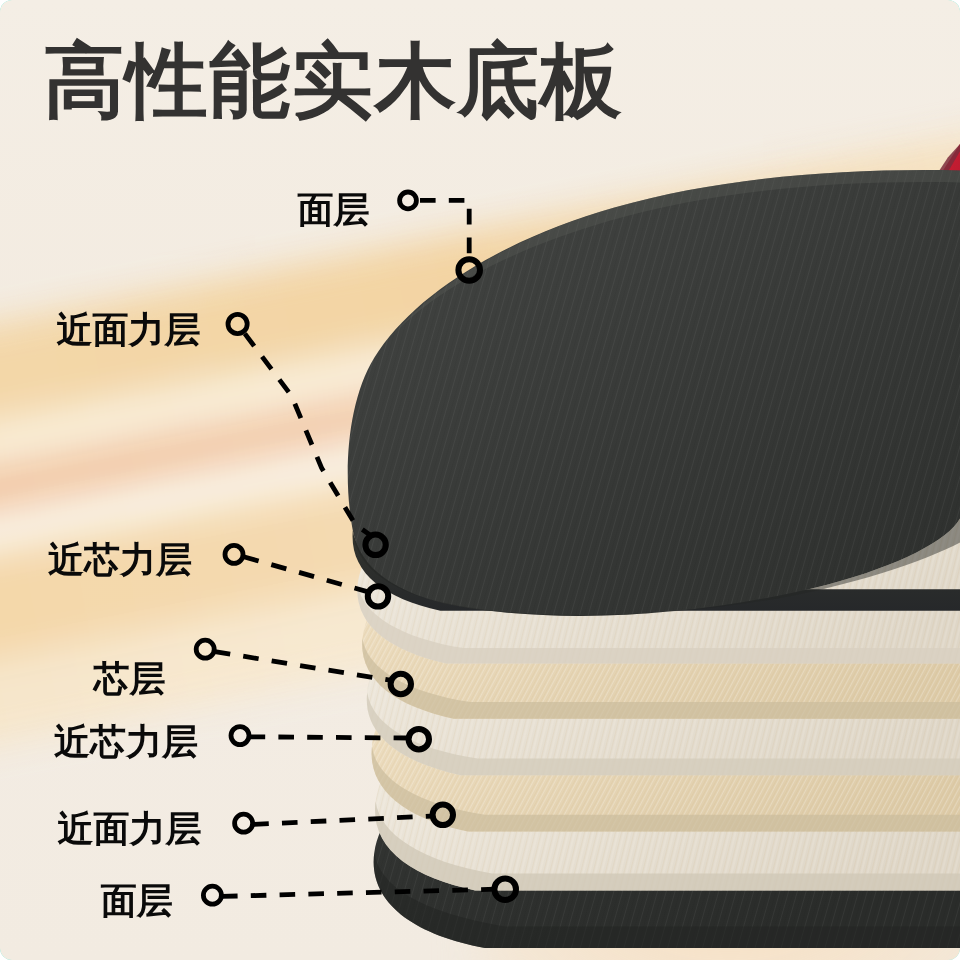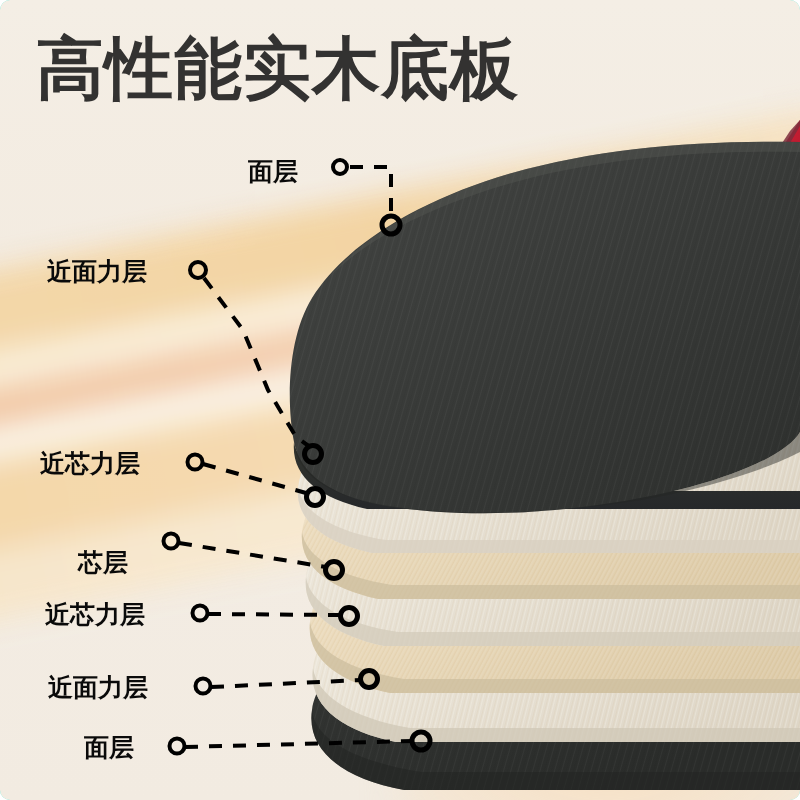--- a/index.html
+++ b/index.html
@@ -80,21 +80,21 @@
   .blade-stack {
     position: absolute;
     left: 0; top: 0;
     width: 800px; height: 800px;
     pointer-events: none;
   }
 
   
   .label {
     position: absolute;
-    font-size: 25px;
+    font-size: 30px;
     font-weight: bold;
     color: #0a0a0a;
     white-space: nowrap;
     letter-spacing: 0px;
   }
 
   .leader-svg {
     position: absolute;
     left: 0; top: 0;
     width: 800px; height: 800px;

